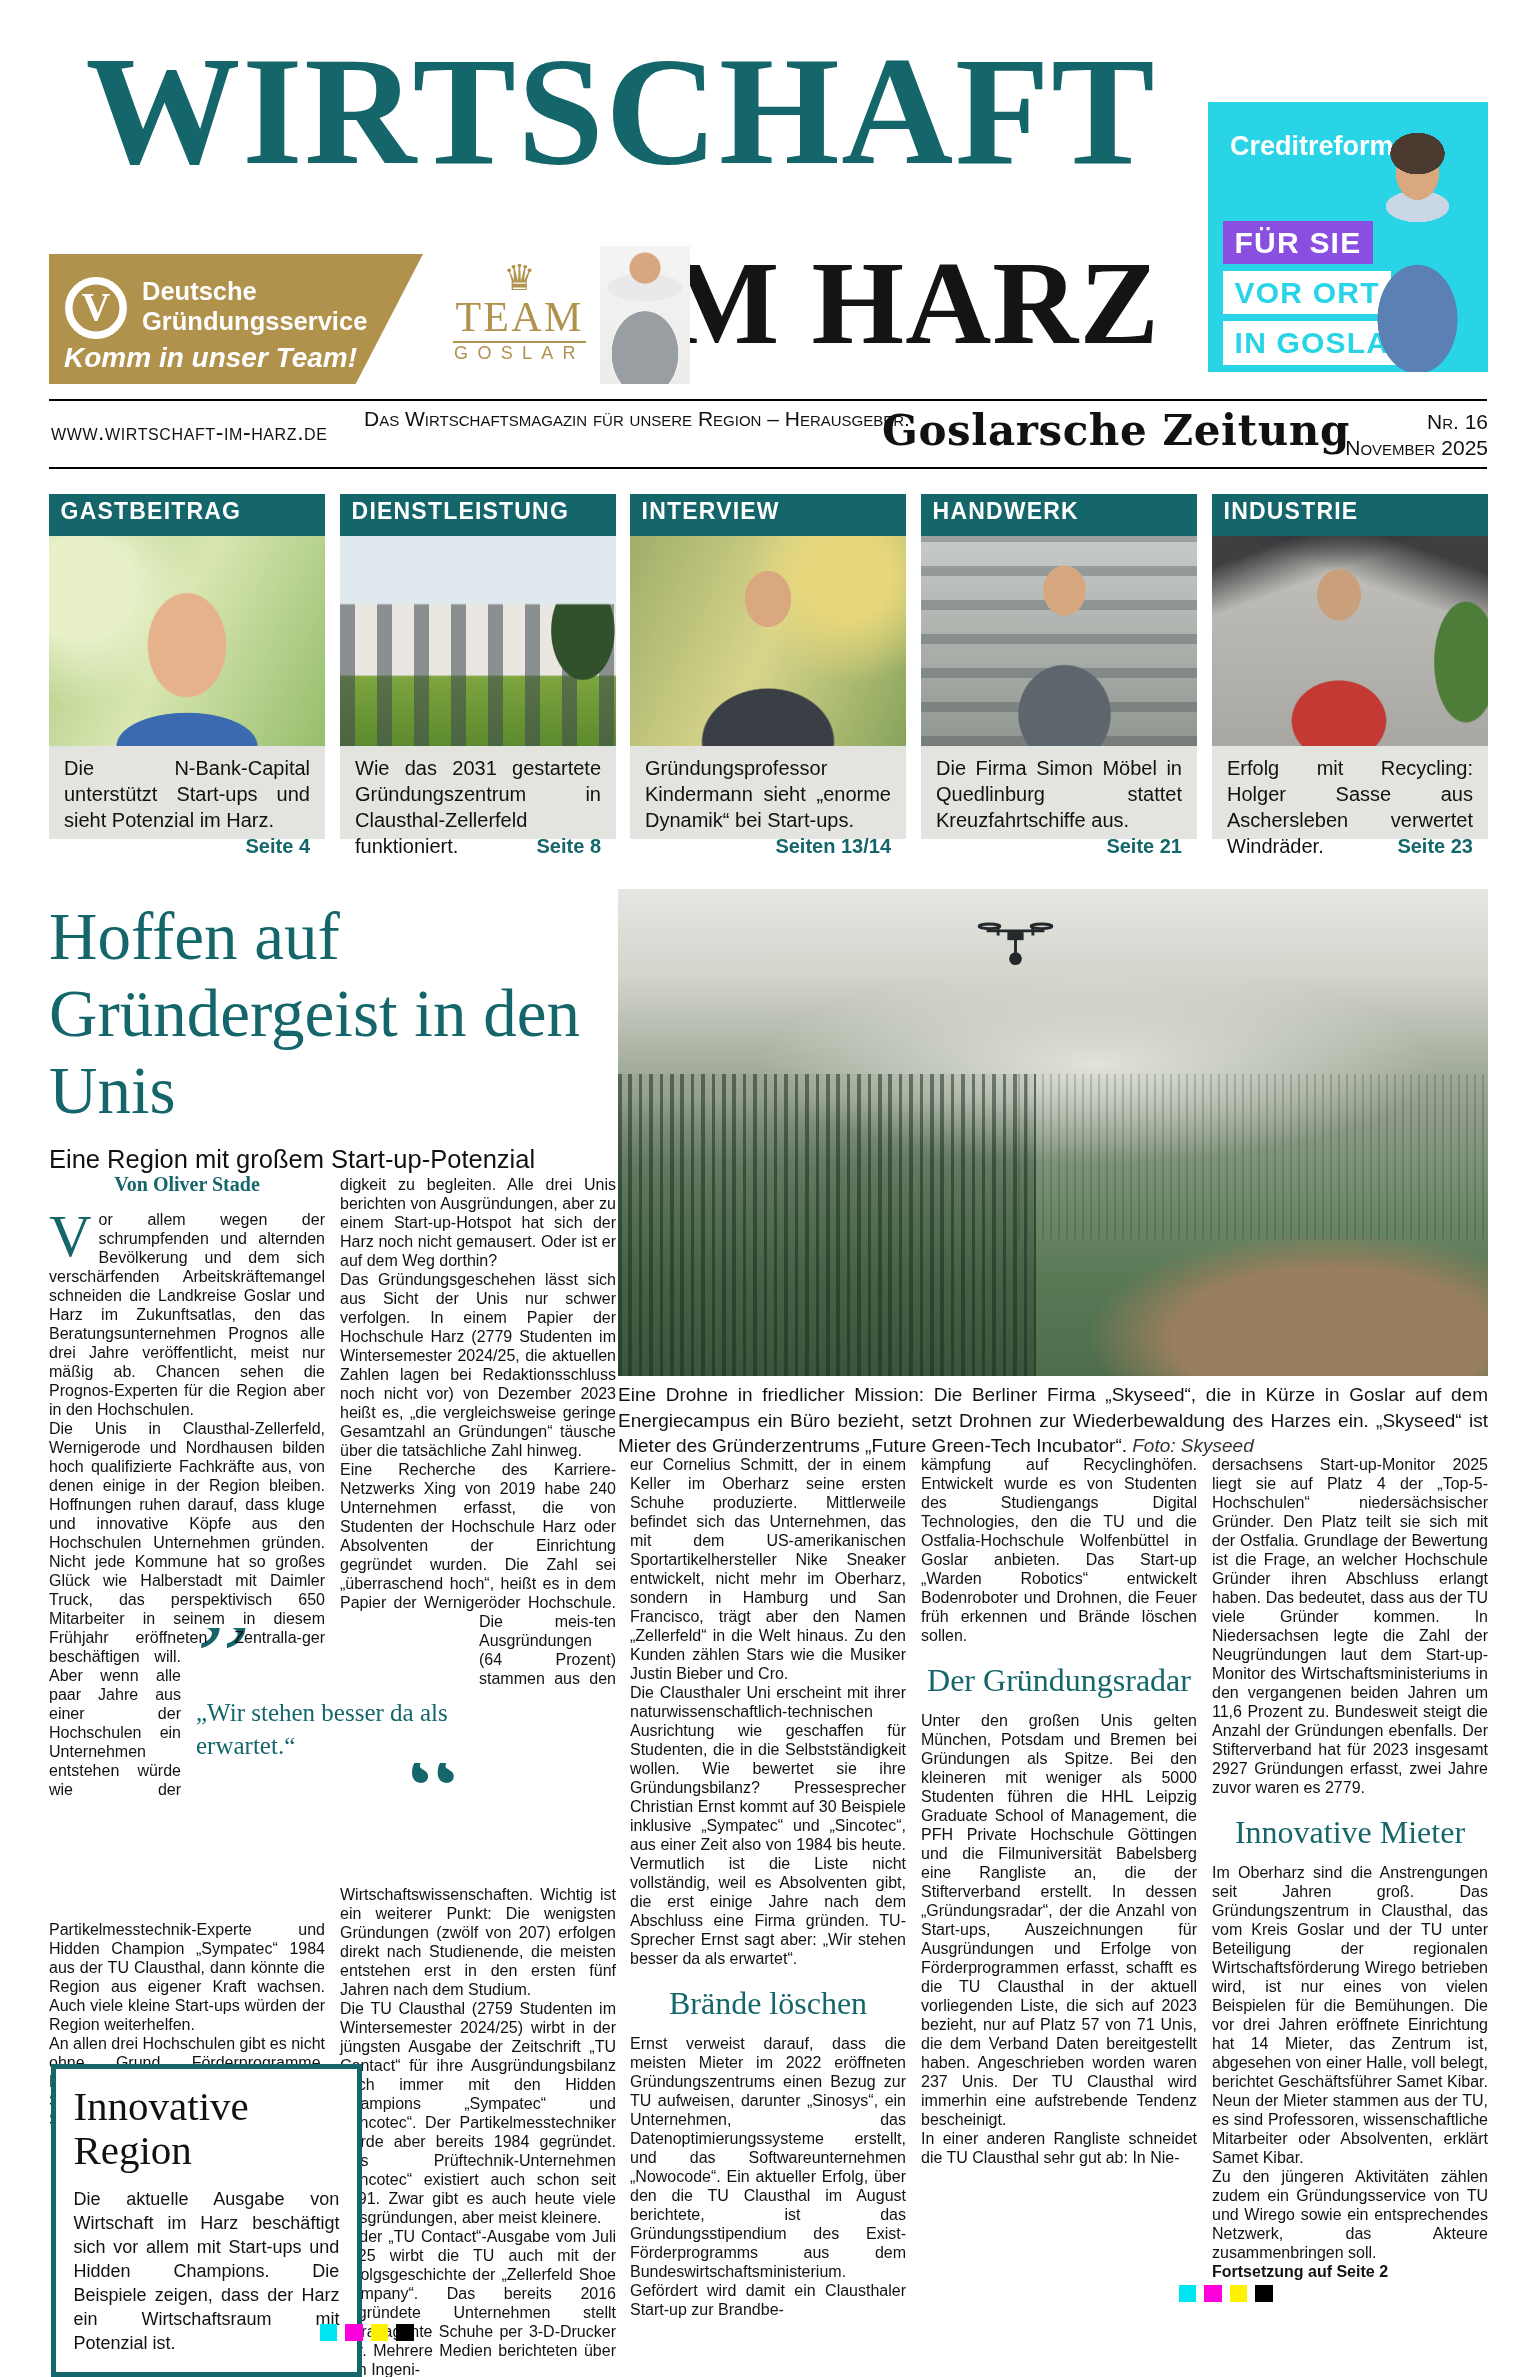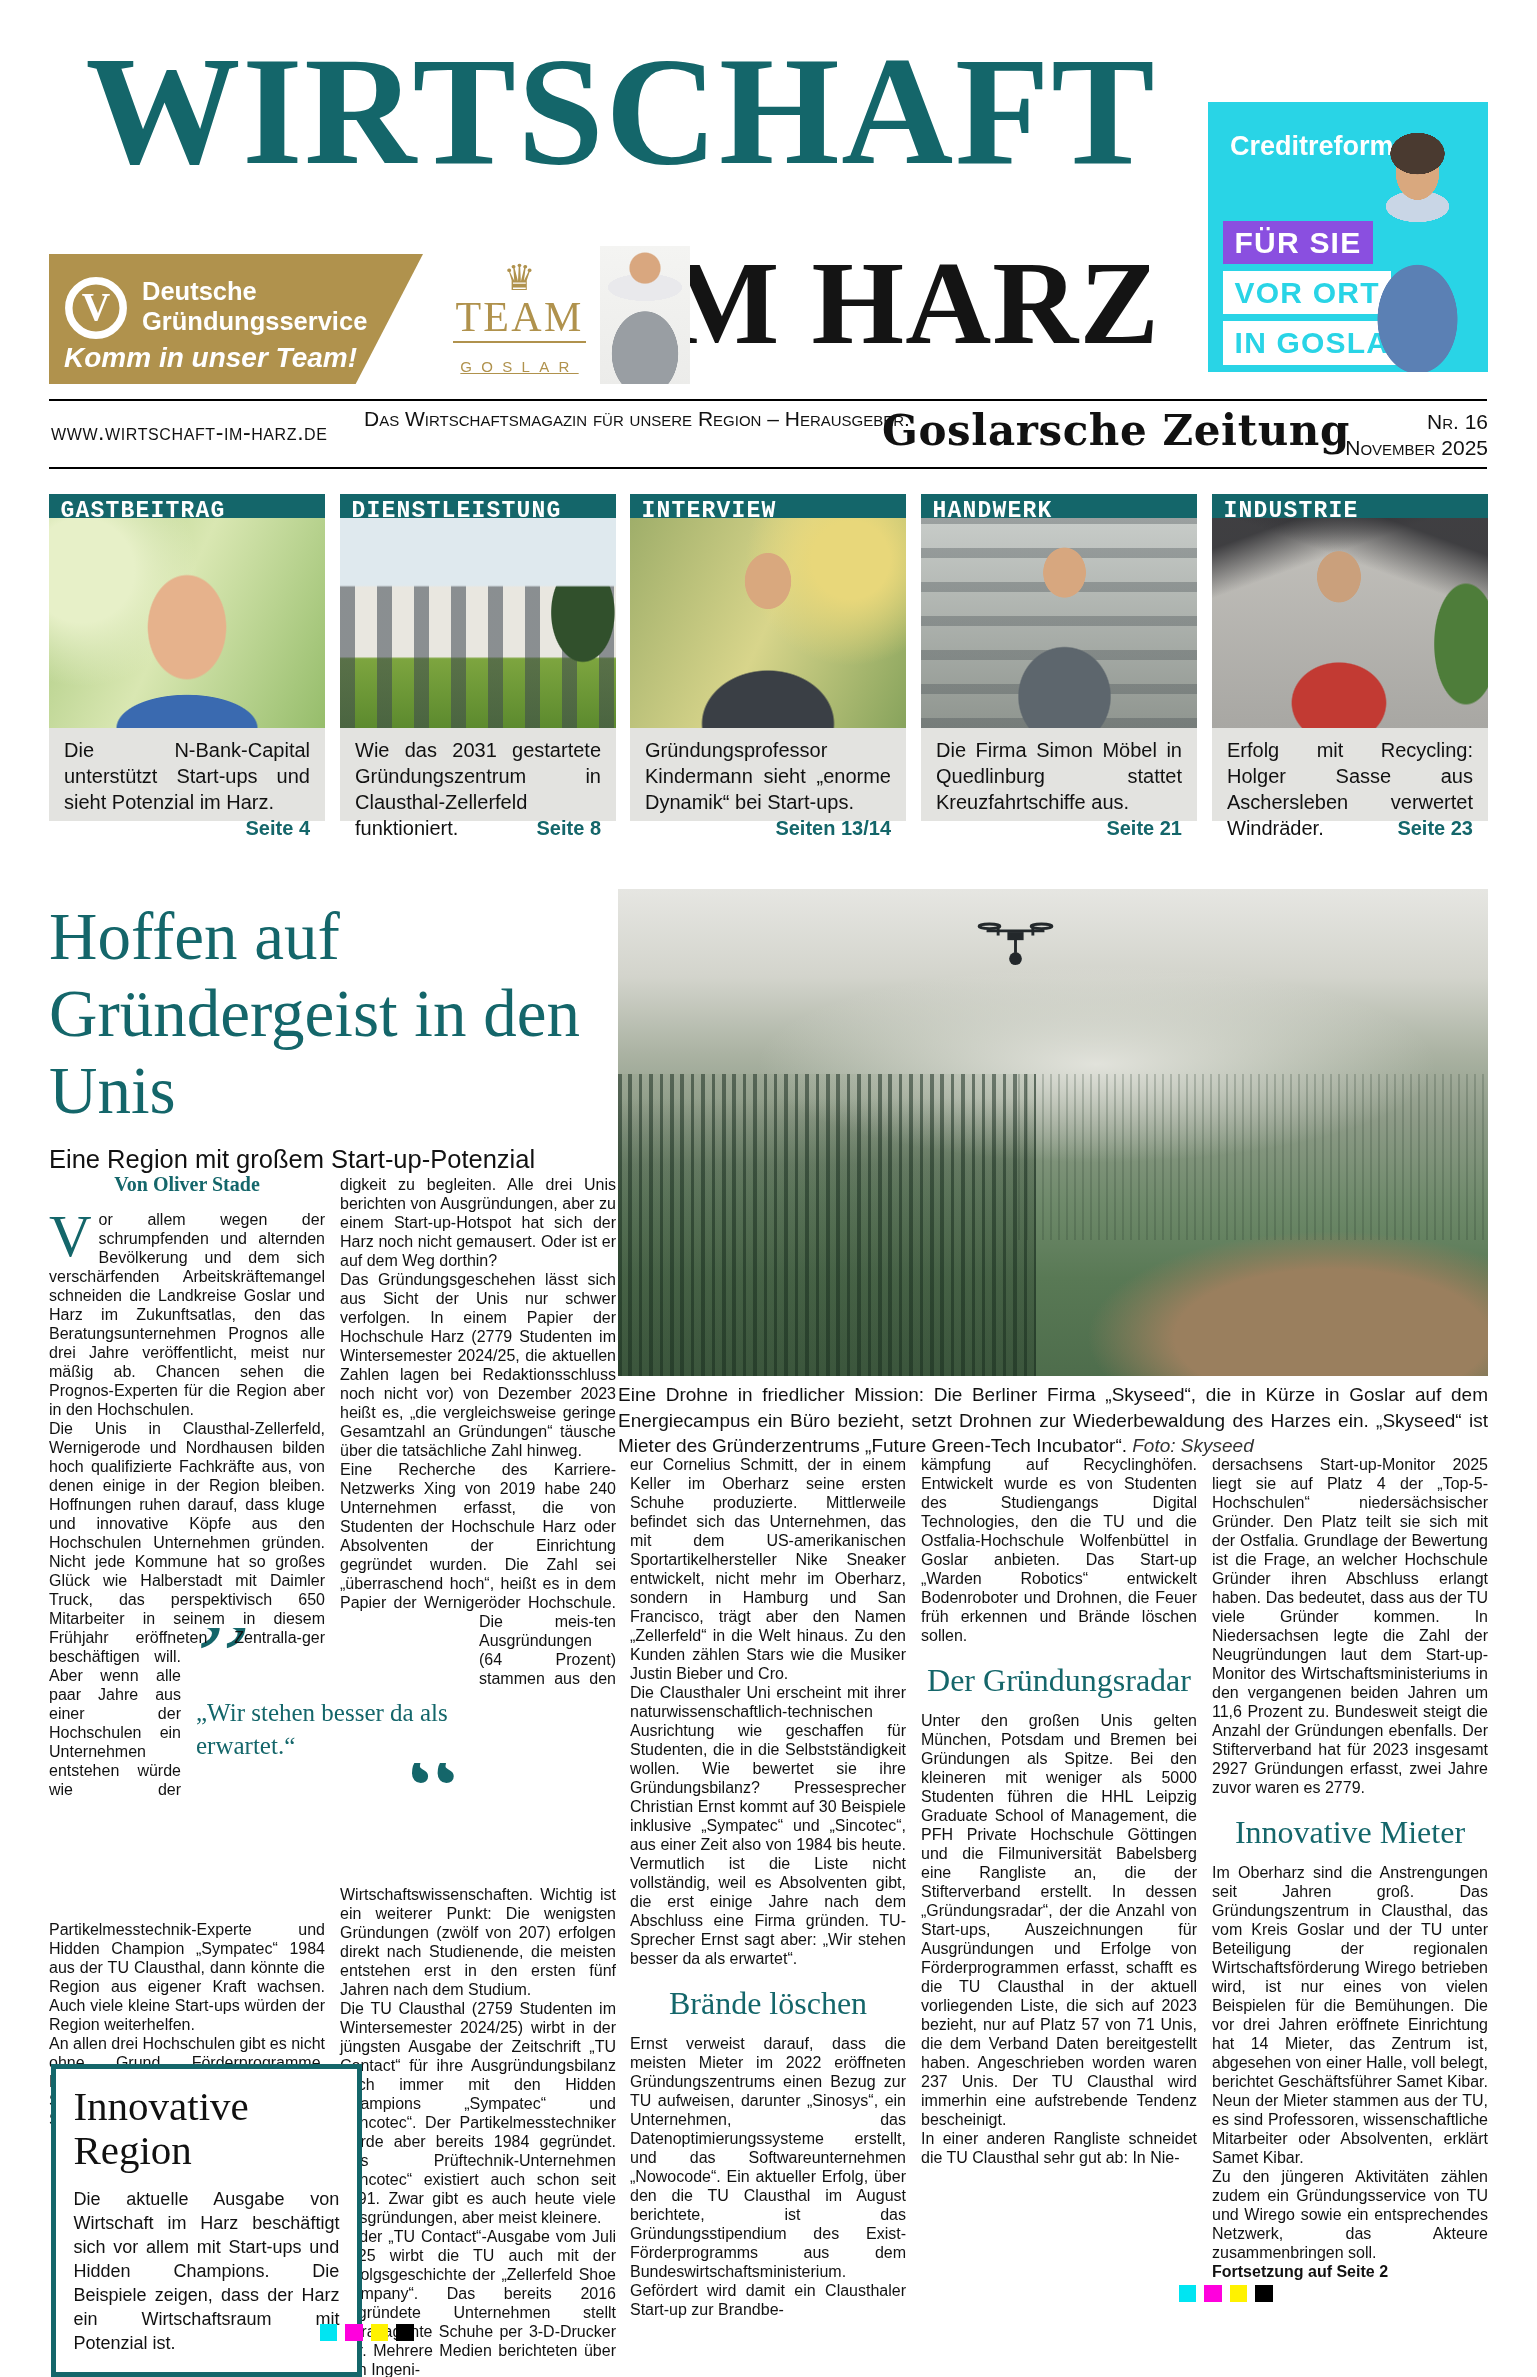--- a/index.html
+++ b/index.html
@@ -14,21 +14,21 @@
           color:#141414;letter-spacing:1.2px;}
   .dvag{position:absolute;left:49px;top:254px;width:374px;height:130px;background:var(--gold);
         clip-path:polygon(0 0,100% 0,82% 100%,0 100%);color:#fff;}
   .dvag-logo{position:absolute;left:12.8px;top:20px;width:68px;height:68px;}
   .dvag-brand{position:absolute;left:93px;top:22px;font-weight:700;font-size:25.5px;line-height:30px;}
   .dvag-slogan{position:absolute;left:15px;top:88px;font-style:italic;font-size:28px;font-weight:600;}
   .teamgoslar{position:absolute;left:442px;top:260px;width:155px;height:125px;text-align:center;color:var(--gold);}
   .tg-crown{font-size:36px;line-height:36px;}
   .tg-team{font-family:"Liberation Serif",serif;font-size:42px;line-height:43px;font-weight:400;
            letter-spacing:2.3px;border-bottom:2.3px solid var(--gold);display:inline-block;padding:0 2.3px 2.3px;}
-  .tg-city{font-size:15px;letter-spacing:9.3px;margin-top:15px;text-decoration:underline;}
+  .tg-city{font-size:18px;letter-spacing:9.3px;margin-top:0;}
   .hdr-man{position:absolute;left:600px;top:246px;width:90px;height:138px;
       background:
         radial-gradient(circle at 50% 16%, #d9a77f 0 12%, rgba(0,0,0,0) 13%),
         radial-gradient(ellipse 41px 15px at 50% 30%, #e9e9ec 0 90%, rgba(0,0,0,0) 91%),
         radial-gradient(ellipse 55px 70px at 50% 78%, #999ea3 0 60%, rgba(0,0,0,0) 61%),
         linear-gradient(180deg,#f4f4f2,#ececea);}
   .cr-ad{position:absolute;left:1208px;top:102px;width:280px;height:270px;background:var(--cyan);}
   .cr-logo{position:absolute;left:22px;top:25.5px;color:#fff;font-weight:700;font-size:27px;}
   .cr-cmark{display:inline-block;border-bottom:4px solid #fff;padding:0 1.2px 0 1.2px;margin-left:5.8px;
             font-size:30px;transform:rotate(-8deg);}
@@ -46,22 +46,22 @@
   .rule{position:absolute;left:49px;width:1438px;height:1.7px;background:#000;}
   .r1{top:399px;} .r2{top:467px;}
   .mh-web{position:absolute;left:51px;top:419px;font-variant:small-caps;font-size:23px;letter-spacing:0.6px;}
   .mh-tag{position:absolute;left:364px;top:407px;font-variant:small-caps;font-size:21px;}
   .mh-gz{position:absolute;left:882px;top:406px;font-family:"DejaVu Serif",serif;font-weight:700;
          font-size:42px;letter-spacing:0.6px;}
   .mh-issue{position:absolute;right:50px;top:409px;text-align:right;font-variant:small-caps;
             font-size:21px;line-height:25.5px;}
   
   .teaser{position:absolute;top:494px;width:276px;}
-  .t-bar{height:24px;background:var(--teal);color:#fff;font-weight:700;font-size:23px;
-         line-height:34px;padding-left:11.6px;letter-spacing:1.2px;font-family:Liberation Mono, monospace;}
+  .t-bar{height:42px;background:var(--teal);color:#fff;font-weight:700;font-size:23px;
+         line-height:34px;padding-left:11.6px;letter-spacing:1.2px;}
   .t-photo{height:210px;position:relative;overflow:hidden;}
   .t-body{height:74px;background:#e3e3e0;padding:9.3px 15px;font-size:20px;line-height:26px;
           text-align:justify;}
   .pageref{float:right;color:var(--teal);font-weight:700;margin-left:11.6px;}
   .ph1{background:
       radial-gradient(ellipse 70px 93px at 50% 52%, #e6b28c 0 55%, rgba(0,0,0,0) 57%),
       radial-gradient(ellipse 87px 41px at 50% 100%, #3a6ab0 0 80%, rgba(0,0,0,0) 82%),
       radial-gradient(circle at 12% 25%, #e7f0c8 0 18%, rgba(0,0,0,0) 40%),
       linear-gradient(115deg,#a9c87e,#d9e7b2 45%,#96bd6b);}
   .ph2{background:

